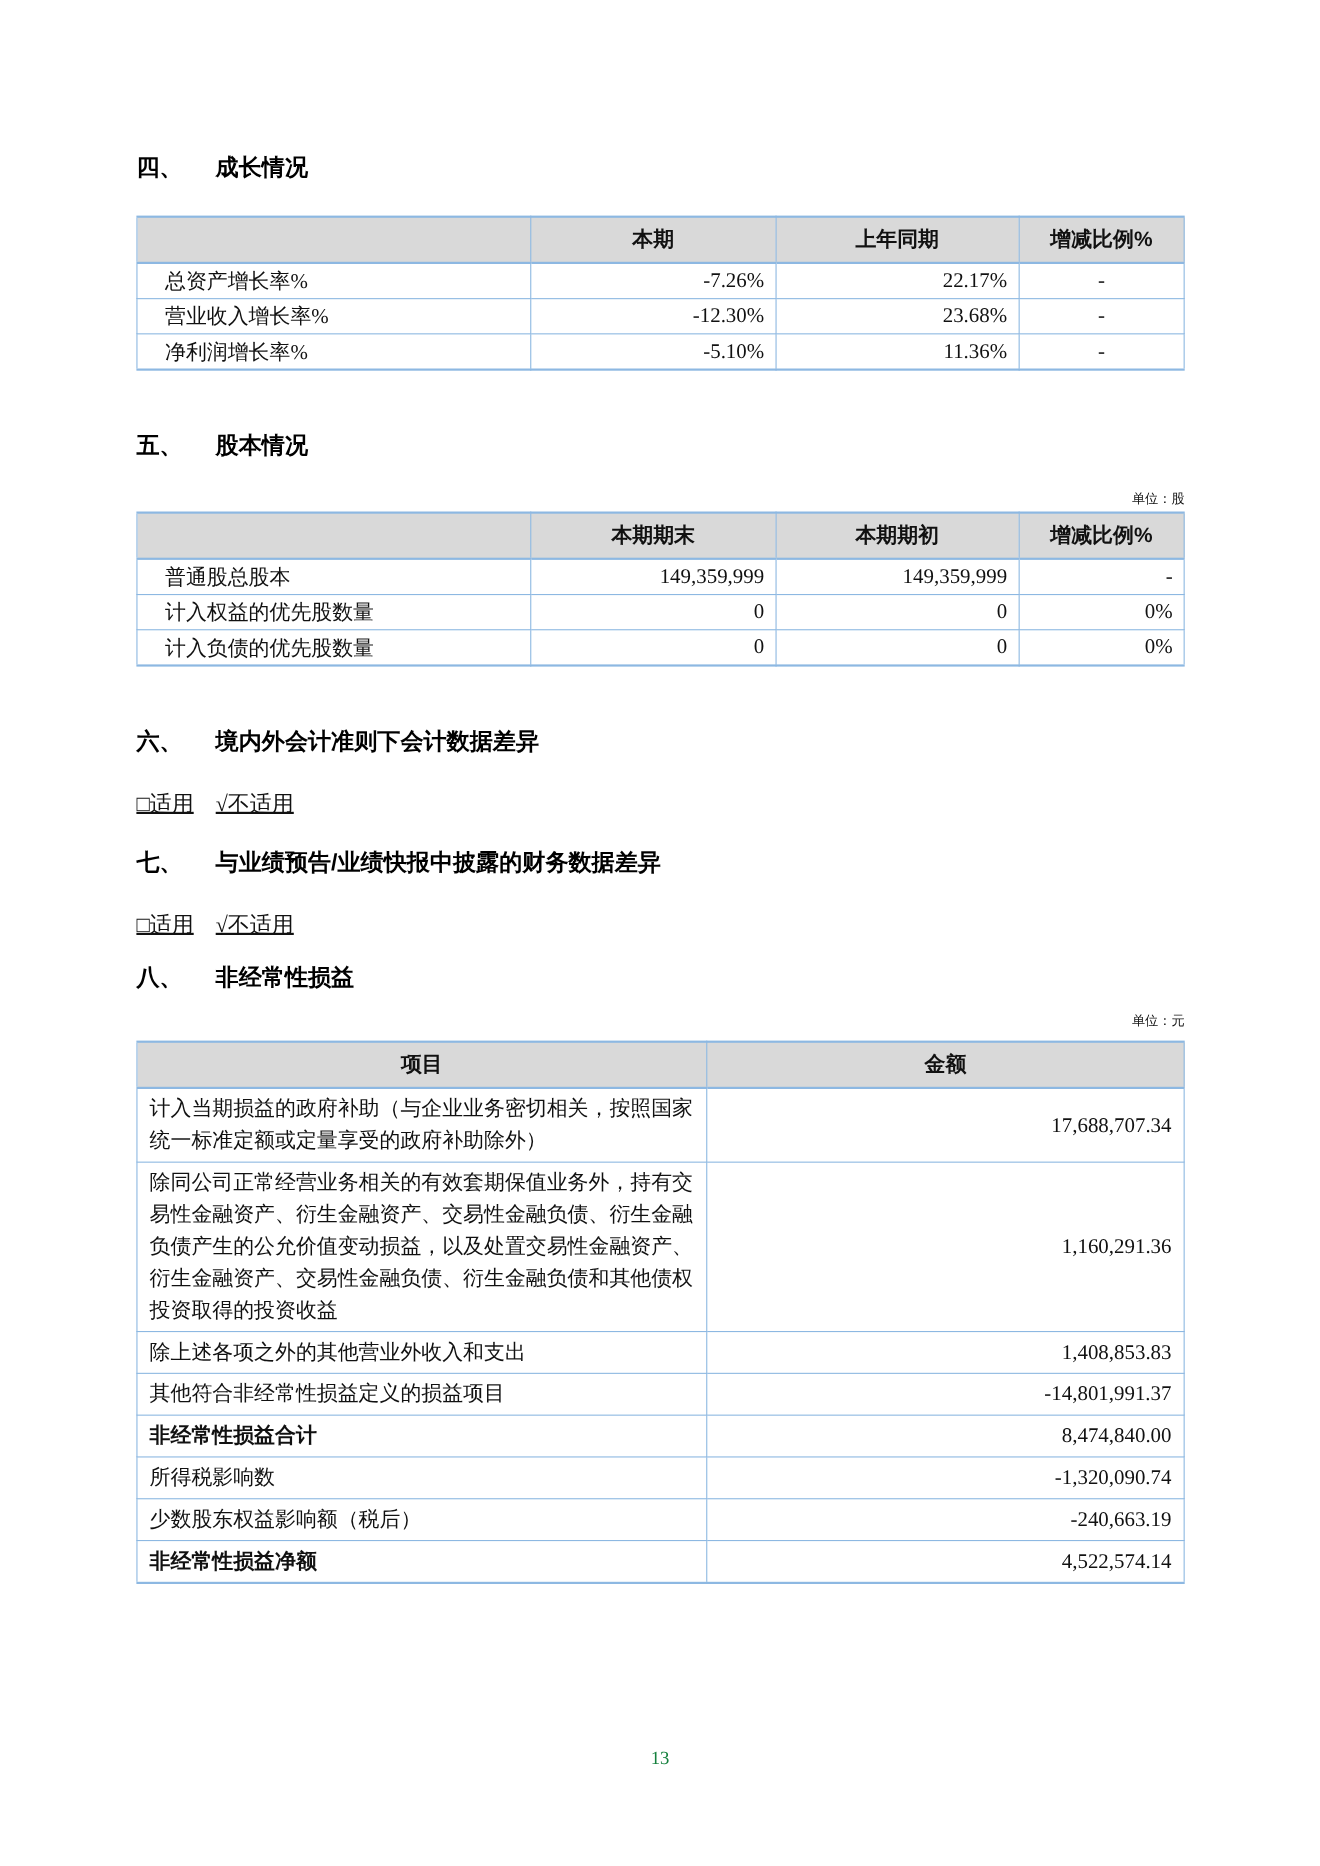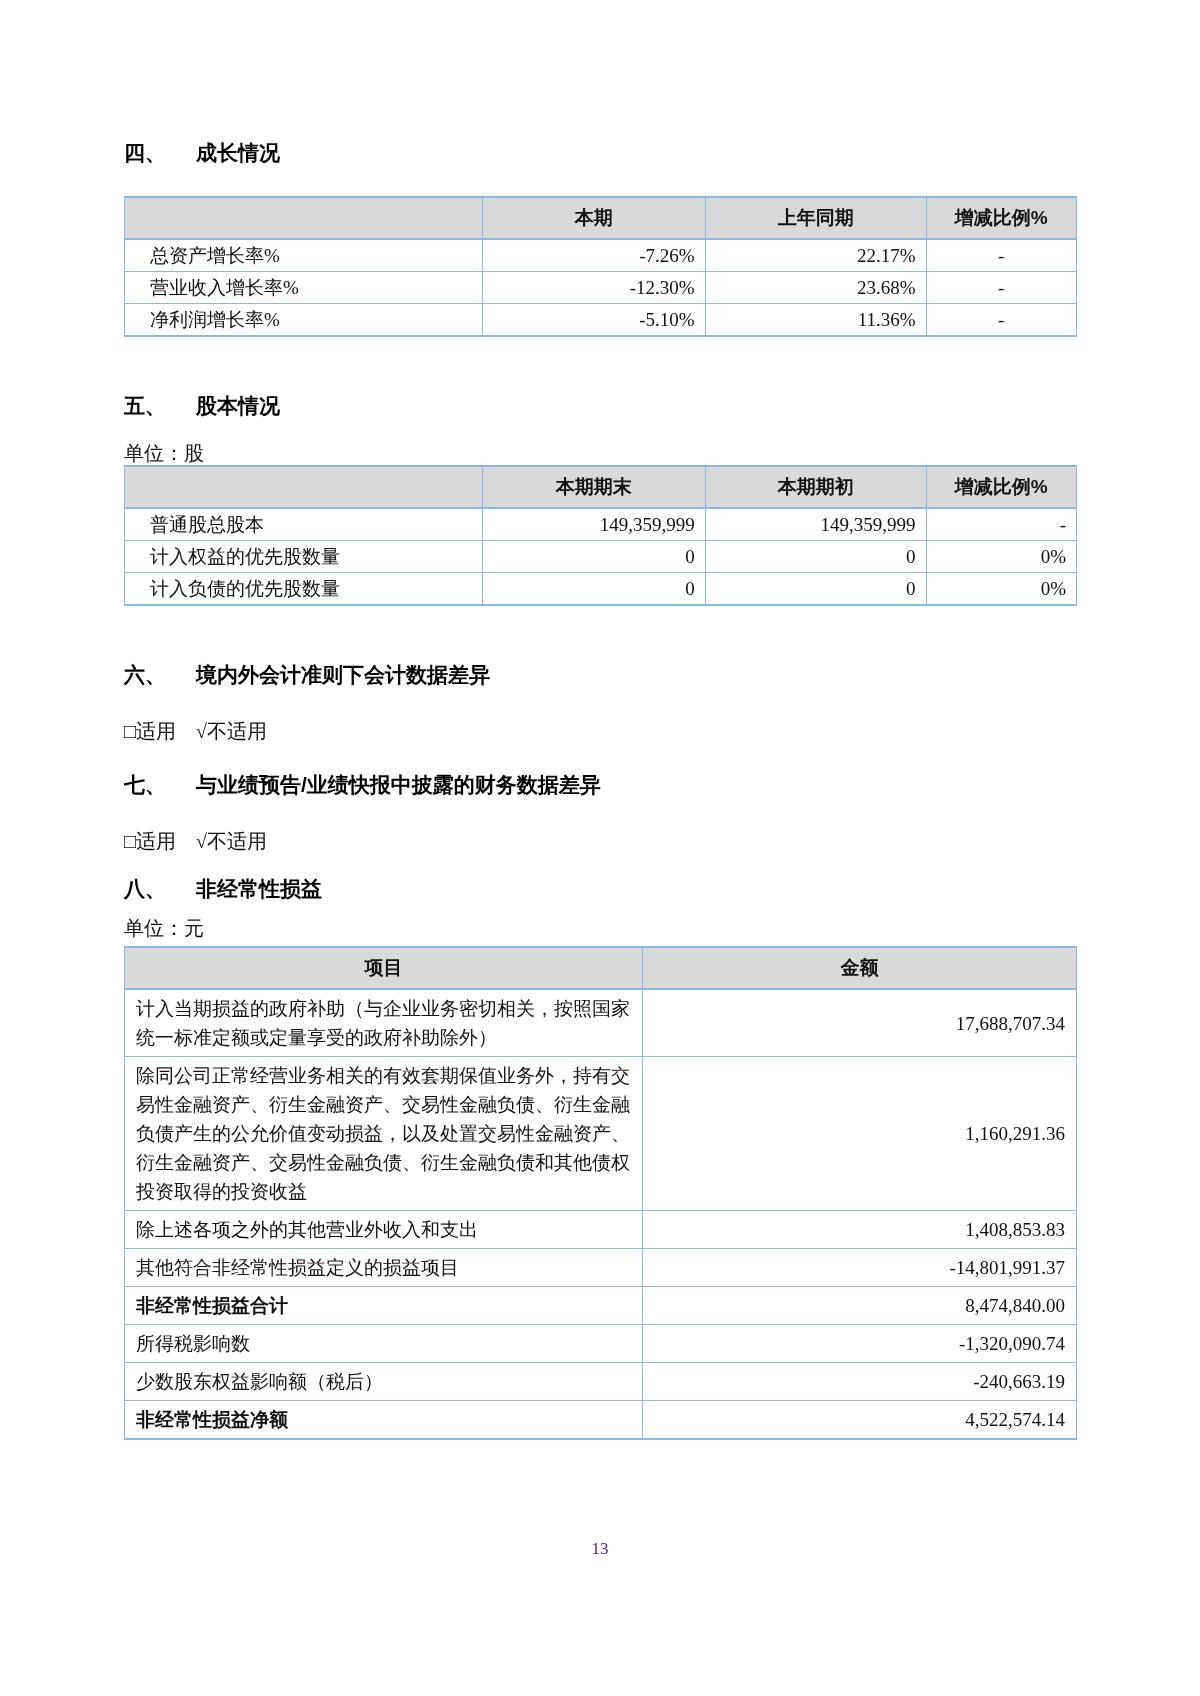--- a/index.html
+++ b/index.html
@@ -25,40 +25,40 @@
     font-weight:700; font-size:19px; height:36px; padding:2px 20px;
     border-bottom:2px solid #8db8e2;
   }
   table { border-top:2px solid #8db8e2; border-bottom:2px solid #8db8e2; }
   td { font-size:19px; padding:2px 9px; }
   .lbl { text-align:left; padding-left:25px; }
   .num { text-align:right; padding-right:10px; }
   .ctr { text-align:center; }
   .t1 td { height:27px; }
 
-  .unit { font-size:20px; line-height:24px; }
+  .unit { text-align:right; font-size:12px; line-height:24px; }
   .u1 { margin:22px 0 0 0; }
   .u2 { margin:14px 0 6px 0; }
   .mt-table { margin-top:30px; }
   .mt-sec1 { margin-top:56px; }
   .mt-sec2 { margin-top:28px; }
   .mt-sec3 { margin-top:22px; }
 
   .appl { font-size:20px; margin-top:30px; display:flex; gap:20px; line-height:26px; }
-  .appl .opt { display:flex; align-items:baseline; gap:2px; }
+  .appl .opt { display:flex; align-items:baseline; gap:2px;text-decoration:underline; }
 
   .t3 td { line-height:29px; padding:4px 11px; vertical-align:middle; }
   .t3 .total-lbl {
     text-align:left; font-weight:700;
     font-family:"Liberation Sans","DejaVu Sans",sans-serif;
   }
 
   .page-num {
-    position:absolute; top:1539px; left:0; width:100%;
-    text-align:center; font-size:17px; color:#4c1d95;
+    position:absolute; top:1589px; left:0; width:100%;
+    text-align:center; font-size:17px; color:#15803d;
   }
 </style>
 </head>
 <body>
 
 <div class="page">
   <div class="content">
 
     <div class="sec-head">
       <span class="sec-num">四、</span>

